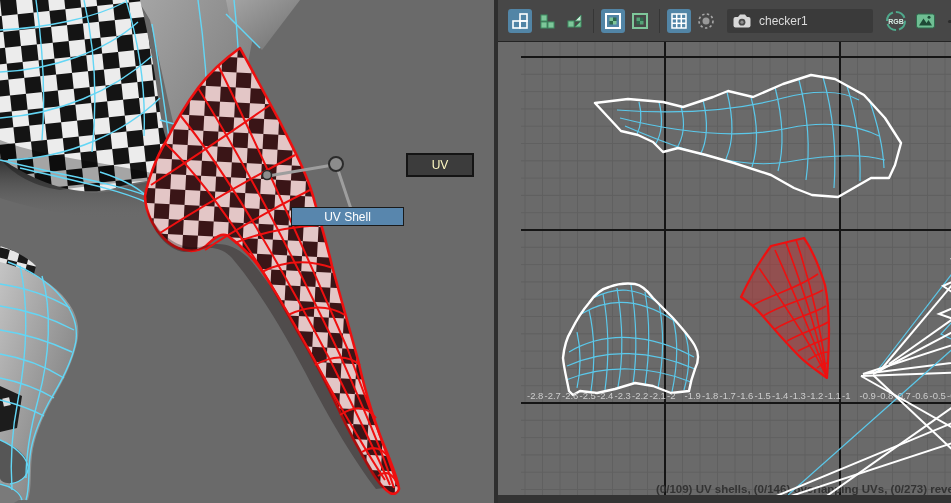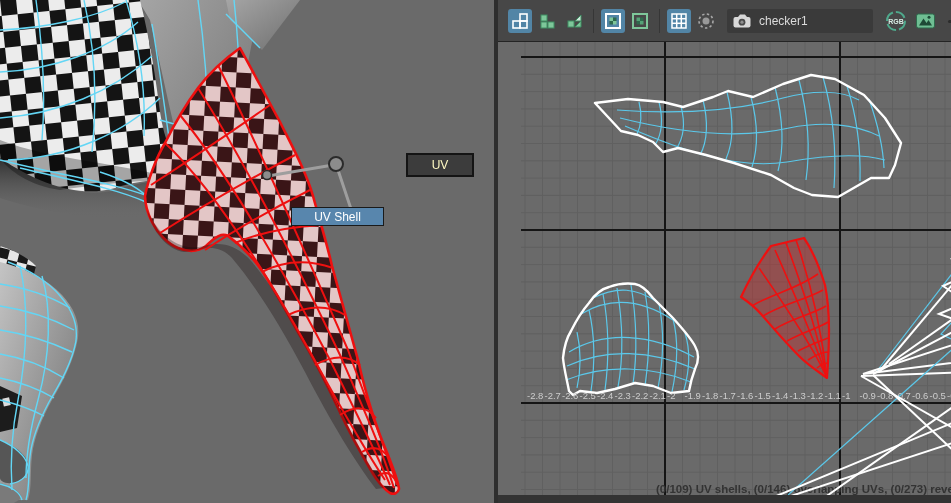--- a/index.html
+++ b/index.html
@@ -5,21 +5,21 @@
   html,body{margin:0;padding:0;background:#2b2b2b;}
   #stage{position:relative;width:951px;height:503px;overflow:hidden;
          font-family:"Liberation Sans",sans-serif;background:#6a6a6a;}
   
   #viewport3d{position:absolute;left:0;top:0;width:494px;height:503px;}
   #vp-divider{position:absolute;left:494px;top:0;width:4px;height:503px;background:#2e2e2e;}
   .floatbox{position:absolute;display:flex;align-items:center;justify-content:center;
             font-size:12px;box-sizing:border-box;}
   #uv-box{left:390px;top:153px;width:68px;height:24px;background:#3c3c3c;
           border:2px solid #141414;color:#fef9c3;margin-left:16px;}
-  #uvshell-box{left:291px;top:207px;width:93px;height:19px;background:#5886ad;
+  #uvshell-box{left:291px;top:207px;width:113px;height:19px;background:#5886ad;
           border:1px solid #1a1a1a;color:#ffffff;}
   
   #uv-panel{position:absolute;left:498px;top:0;width:453px;height:503px;background:#6a6a6a;}
   #uv-toolbar{position:absolute;left:0;top:0;width:453px;height:42px;background:#474747;
               border-bottom:1px solid #242424;display:flex;align-items:center;
               padding-left:10px;box-sizing:border-box;gap:3px;}
   .tbtn{width:24px;height:24px;border-radius:3px;display:flex;align-items:center;
         justify-content:center;flex:0 0 auto;}
   .tbtn.active{background:#5285a6;}
   .tsep{width:1px;height:24px;background:#363636;margin:0 4px;flex:0 0 auto;}

